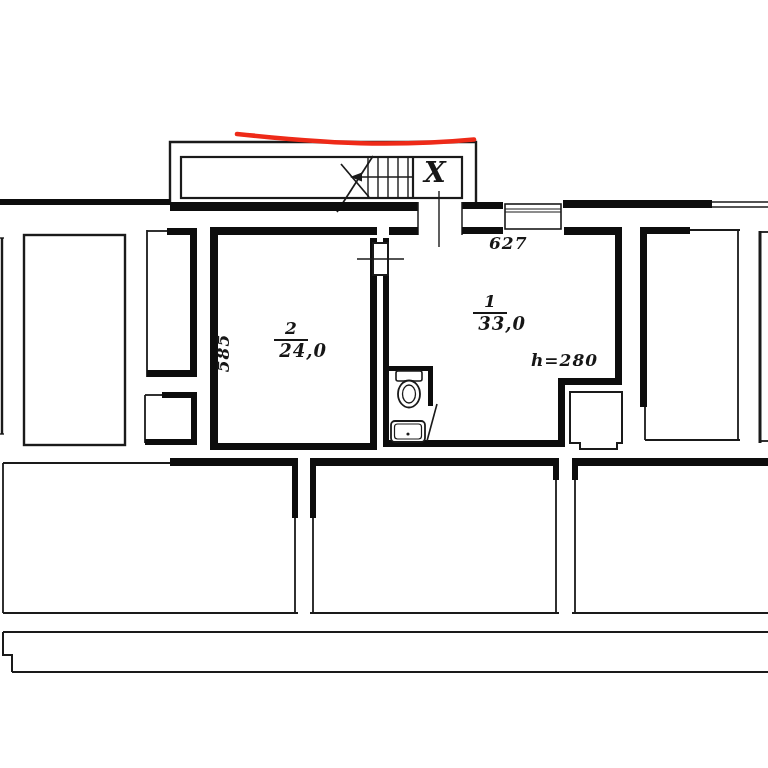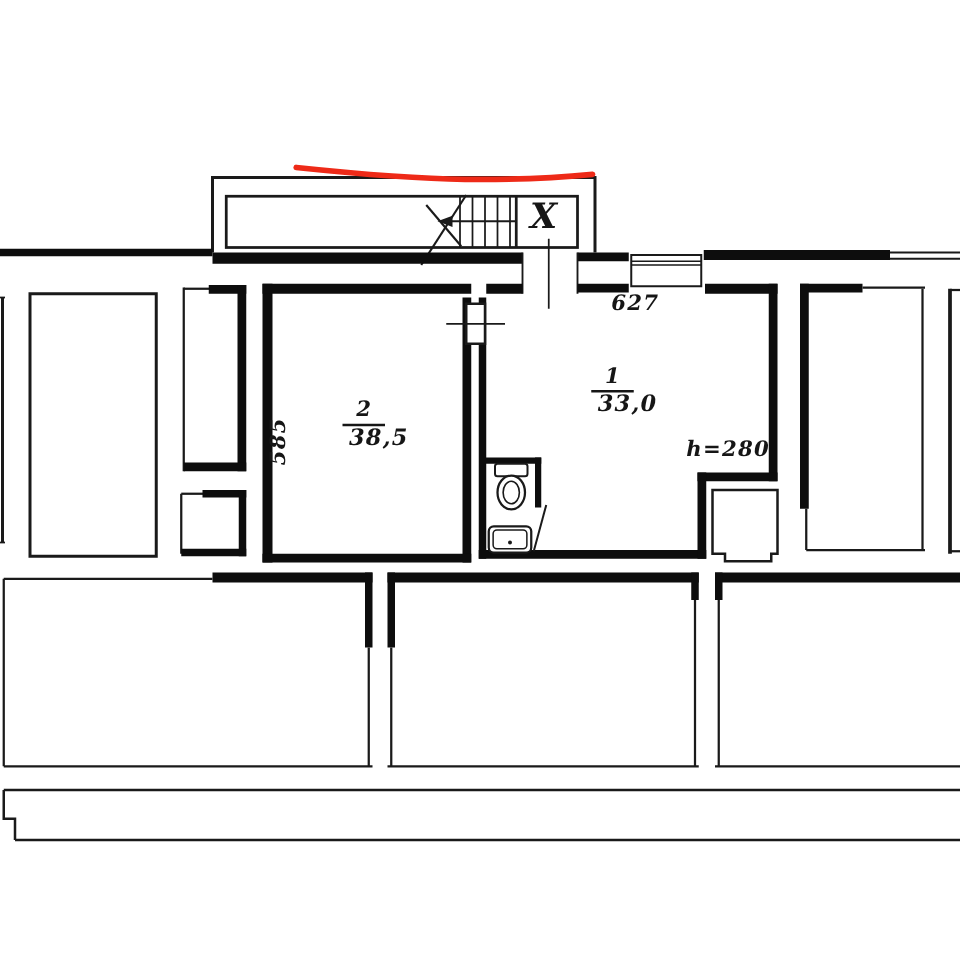--- a/index.html
+++ b/index.html
@@ -183,25 +183,25 @@
       <line x1="12" y1="672" x2="768" y2="672"></line>
     </g>
   </svg>
 
   <div class="lbl stair-x" style="left:424px;top:158px;">X</div>
 
   <div class="lbl dim" style="left:489px;top:235px;">627</div>
 
   <div class="lbl room-label" style="left:255px;top:320px;width:72px;">
     <span class="room-num">2</span>
-    <span class="room-area">38,5</span>
+    <span class="room-area">24,0</span>
   </div>
 
   <div class="lbl room-label" style="left:454px;top:293px;width:72px;">
     <span class="room-num">1</span>
     <span class="room-area">33,0</span>
   </div>
 
   <div class="lbl dim rot90" style="left:194px;top:344px;width:60px;height:18px;">585</div>
 
-  <div class="lbl dim" style="left:549px;top:352px;">h=280</div>
+  <div class="lbl dim" style="left:531px;top:352px;">h=280</div>
 
 </div>
 
 </body></html>

